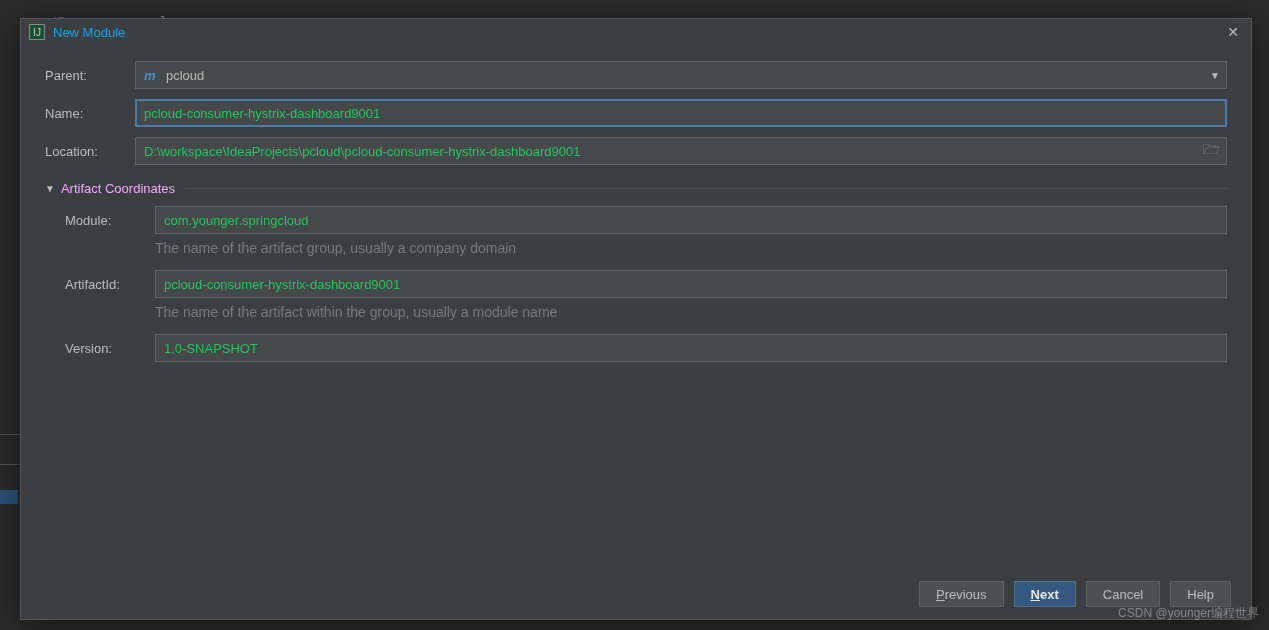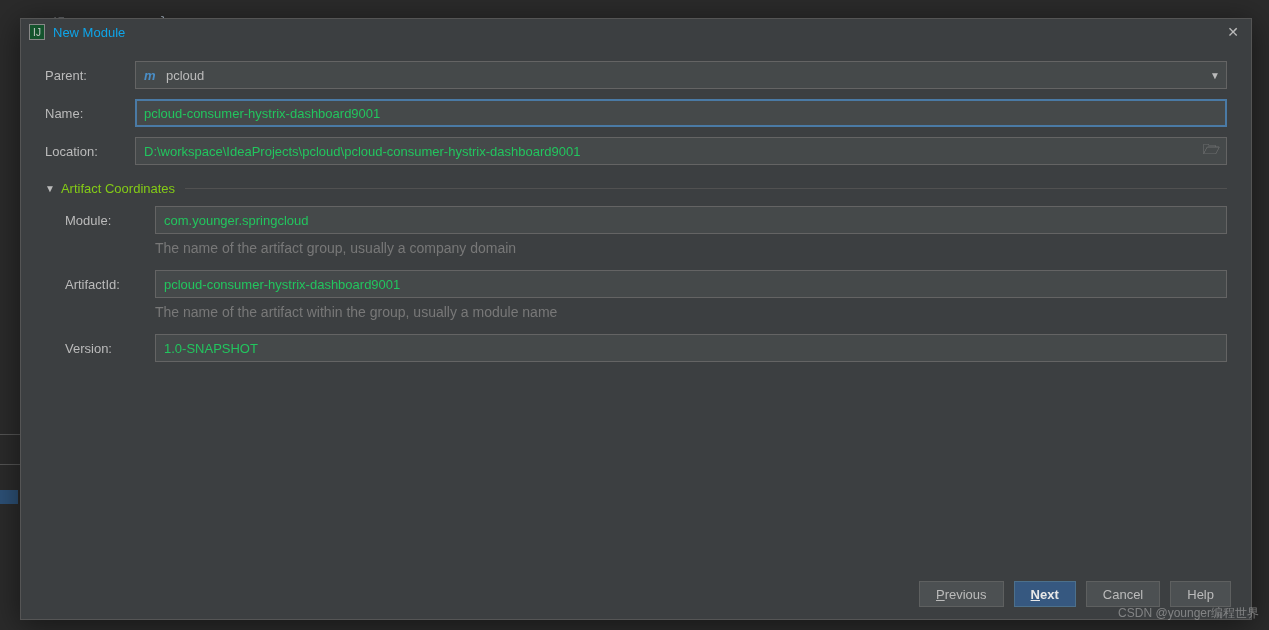--- a/index.html
+++ b/index.html
@@ -17,21 +17,21 @@
 .form-row { display: flex; align-items: center; margin-bottom: 10px; }
 .form-label { width: 90px; color: #bbbbbb; }
 .form-field { flex: 1; height: 28px; background: #45494a; border: 1px solid #646464; color: #bbbbbb; padding: 0 8px; display: flex; align-items: center; position: relative; }
 .form-field.focused { border: 2px solid #4a7aa5; padding: 0 7px; }
 .form-field input { background: transparent; border: none; color: #22c55e; width: 100%; outline: none; font-size: 13px; font-family: inherit; }
 .dropdown-arrow { position: absolute; right: 6px; color: #bbbbbb; font-size: 10px; }
 .browse-icon { position: absolute; right: 6px; color: #888; font-size: 14px; }
 .maven-icon { width: 16px; height: 14px; margin-right: 6px; color: #4a8ec7; font-weight: bold; font-style: italic; font-size: 13px; }
 .section-header { display: flex; align-items: center; margin: 16px 0 10px 0; cursor: pointer; }
 .section-arrow { color: #bbbbbb; font-size: 10px; margin-right: 6px; }
-.section-title { color: #84cc16; }
+.section-title { color: #f0abfc; }
 .section-line { flex: 1; height: 1px; background: #515151; margin-left: 10px; }
 .artifact-section .form-row { margin-left: 20px; margin-bottom: 6px; }
 .hint-text { color: #787878; font-size: 14px; margin-left: 110px; margin-bottom: 14px; }
 .button-bar { height: 50px; display: flex; align-items: center; justify-content: flex-end; padding: 0 20px; gap: 10px; }
 .btn { height: 26px; padding: 0 16px; background: #4c5052; border: 1px solid #5e6060; color: #bbbbbb; cursor: pointer; display: flex; align-items: center; font-size: 13px; }
 .btn.primary { background: #365880; border-color: #4c708c; color: #e8e8e8; font-weight: bold; }
 .mnemonic { text-decoration: underline; }
 .watermark { position: absolute; bottom: 8px; right: 10px; color: rgba(200,200,200,0.5); font-size: 12px; font-family: sans-serif; }
 .side-marker { position: absolute; left: 0; top: 490px; width: 18px; height: 14px; background: #2d5177; }
 .side-line { position: absolute; left: 0; top: 434px; width: 20px; height: 1px; background: #555; }

